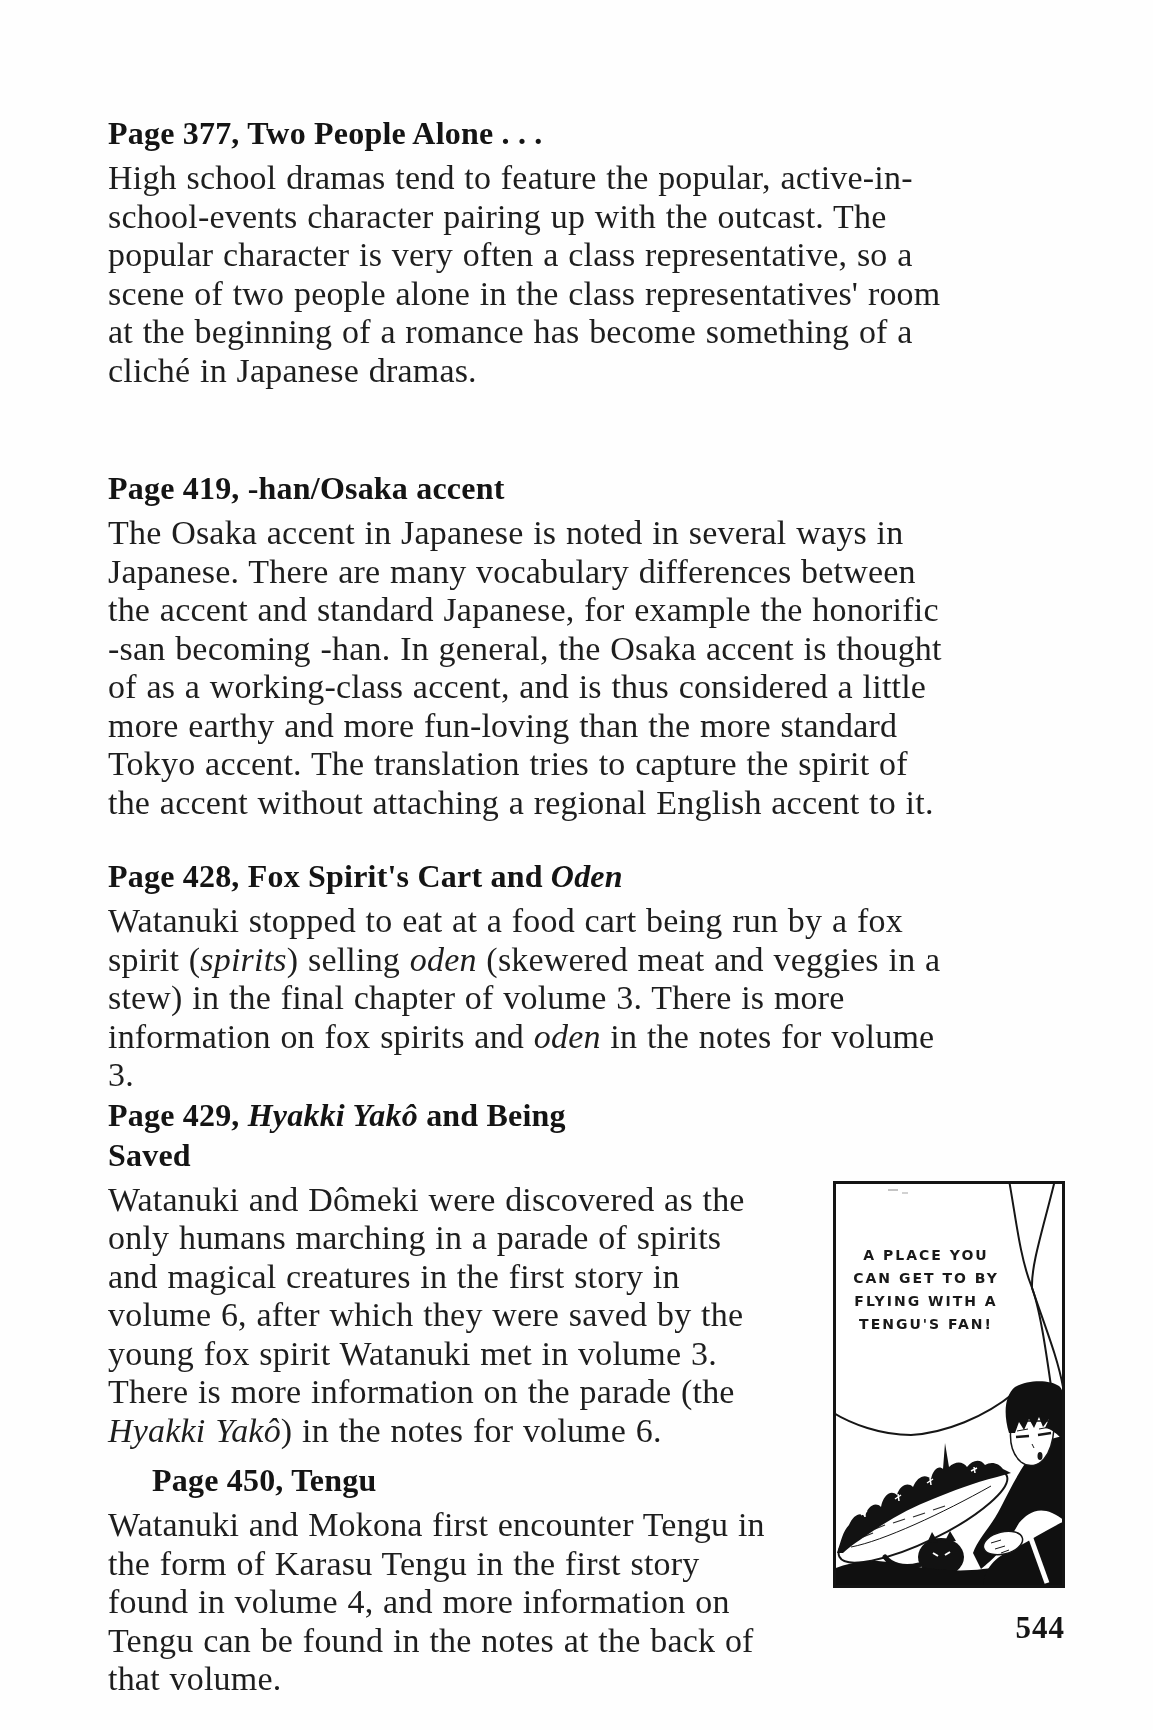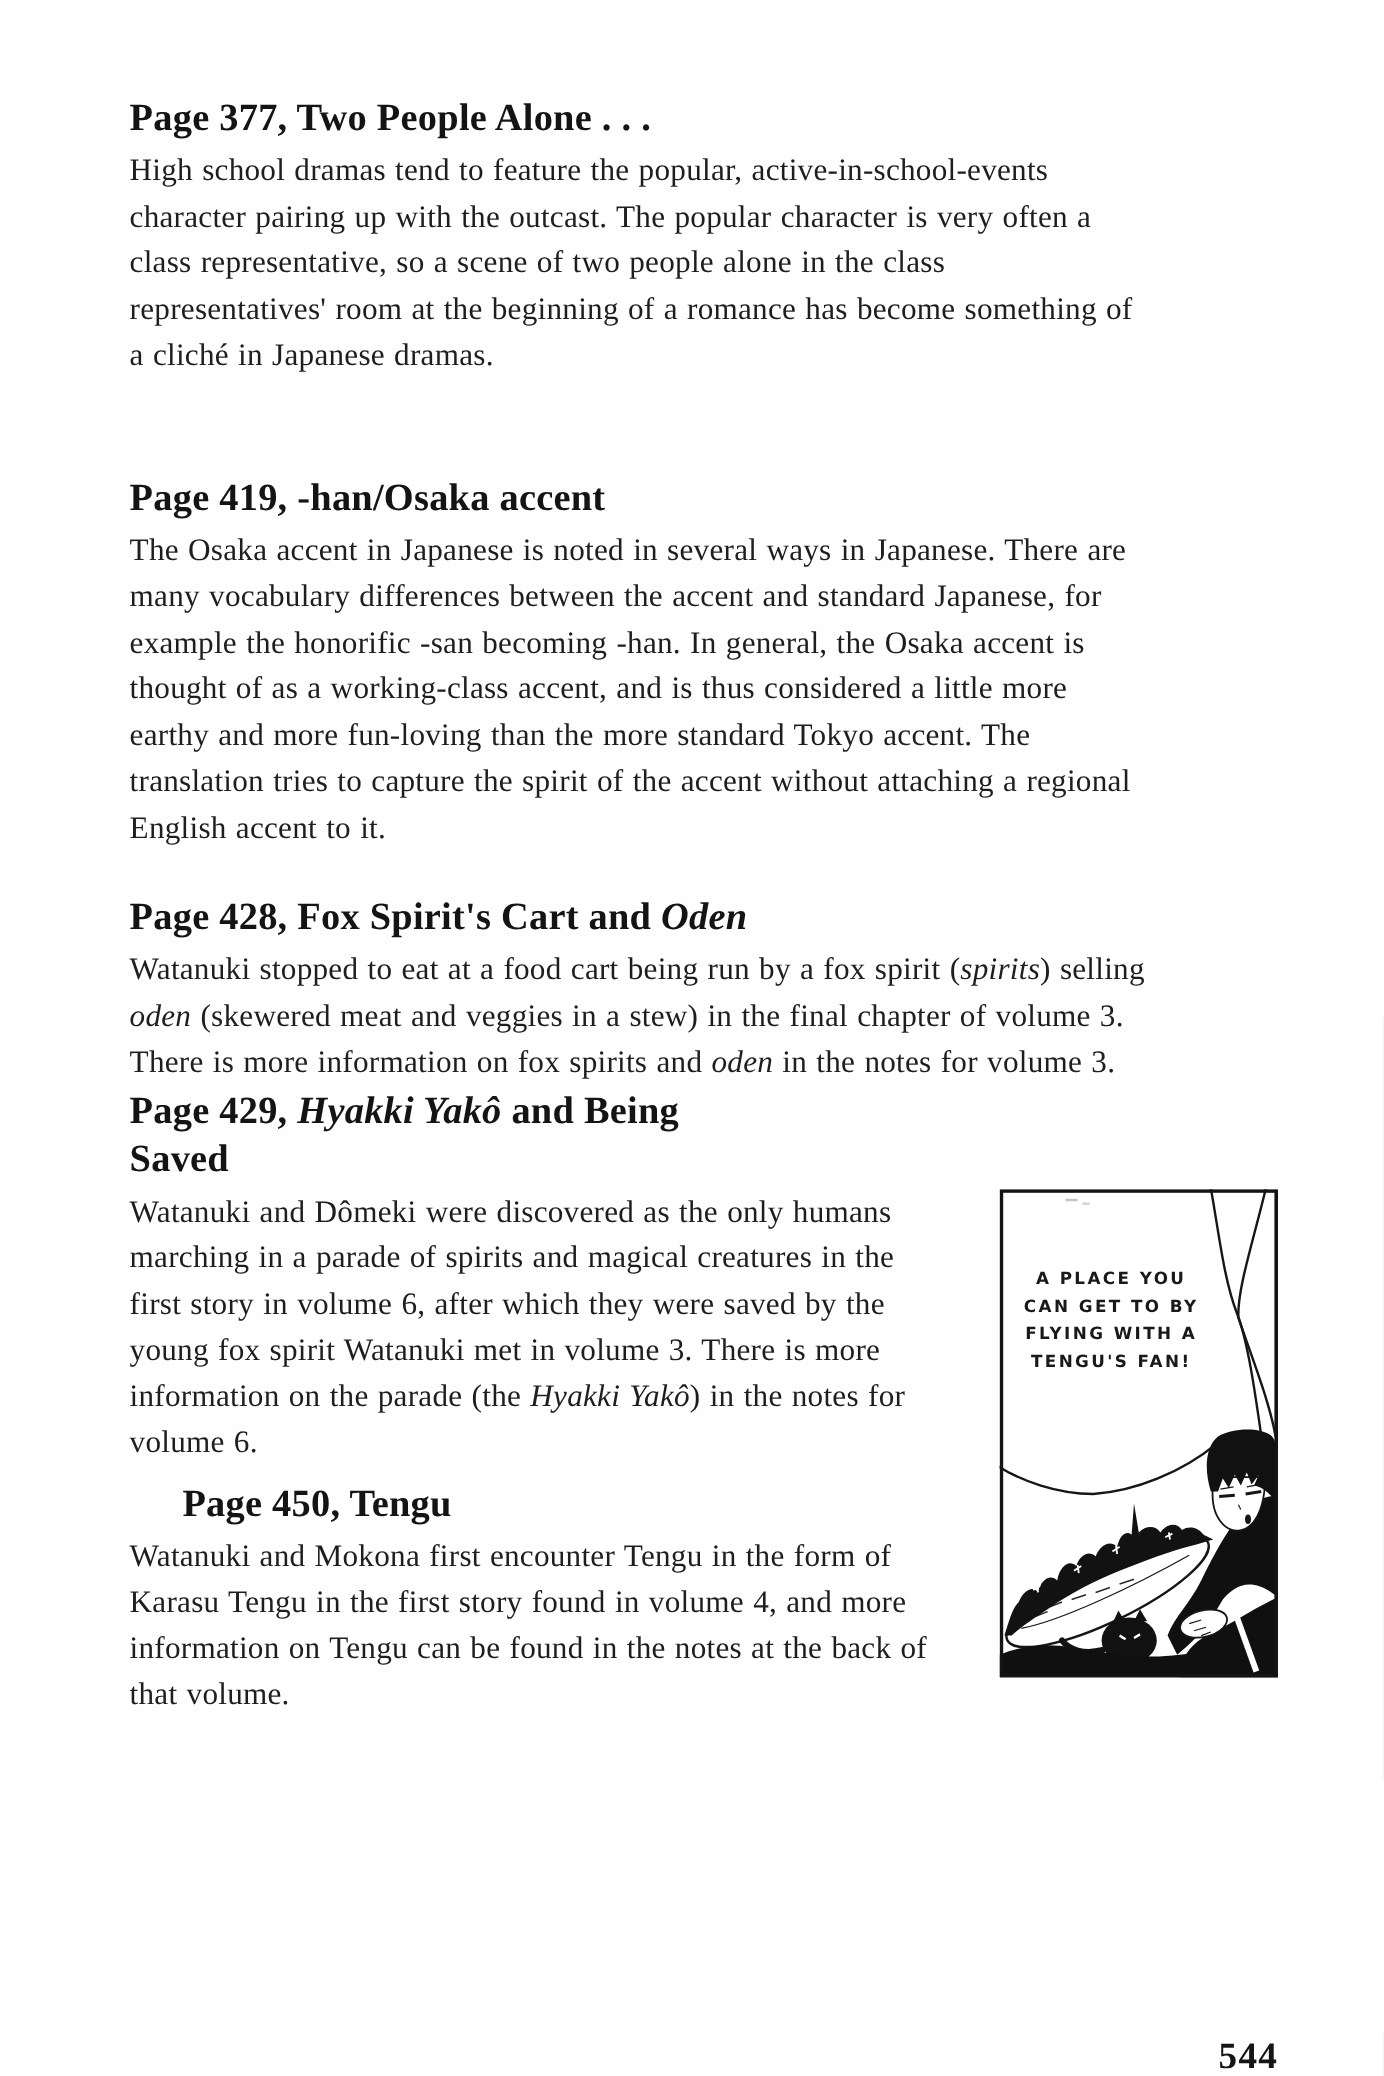--- a/index.html
+++ b/index.html
@@ -9,53 +9,53 @@
     margin:0 auto;
     background:#fefefe;
     color:#1b1b1b;
     font-family:"Liberation Serif", serif;
     overflow:hidden;
   }
   .content {
     position:absolute;
     left:108px; top:0;
     width:848px;
-    padding-top:77px;
+    padding-top:113px;
   }
   .note-heading {
     font-size:32px;
     font-weight:bold;
     line-height:40px;
     margin:0 0 6px 0;
     color:#141414;
     letter-spacing:0.2px;
   }
   .note-heading .it { font-style:italic; }
   .mt-lg { margin-top:78px; }
   .mt-md { margin-top:34px; }
   .mt-sm { }
   .mt-xs { margin-top:10px;margin-left:44px; }
   .note-body {
-    font-size:26px;
+    font-size:34px;
     line-height:38.5px;
     margin:0;
     letter-spacing:0.2px;
     word-spacing:1px;
     color:#1e1e1e;
   }
   .note-body .it { font-style:italic; }
   .panel-float {
     float:right;
     width:232px; height:486px;
     margin:0 -109px 14px 58px; 
   }
   .panel-float svg { display:block; }
   .page-number {
     position:absolute;
-    top:1695px;
+    top:1610px;
     right:88px;
     font-size:31px;
     font-weight:bold;
     letter-spacing:1px;
     color:#151515;
     text-align:center;
   }
   .bubble-line {
     font-family:"DejaVu Sans", sans-serif;
     font-weight:bold;

